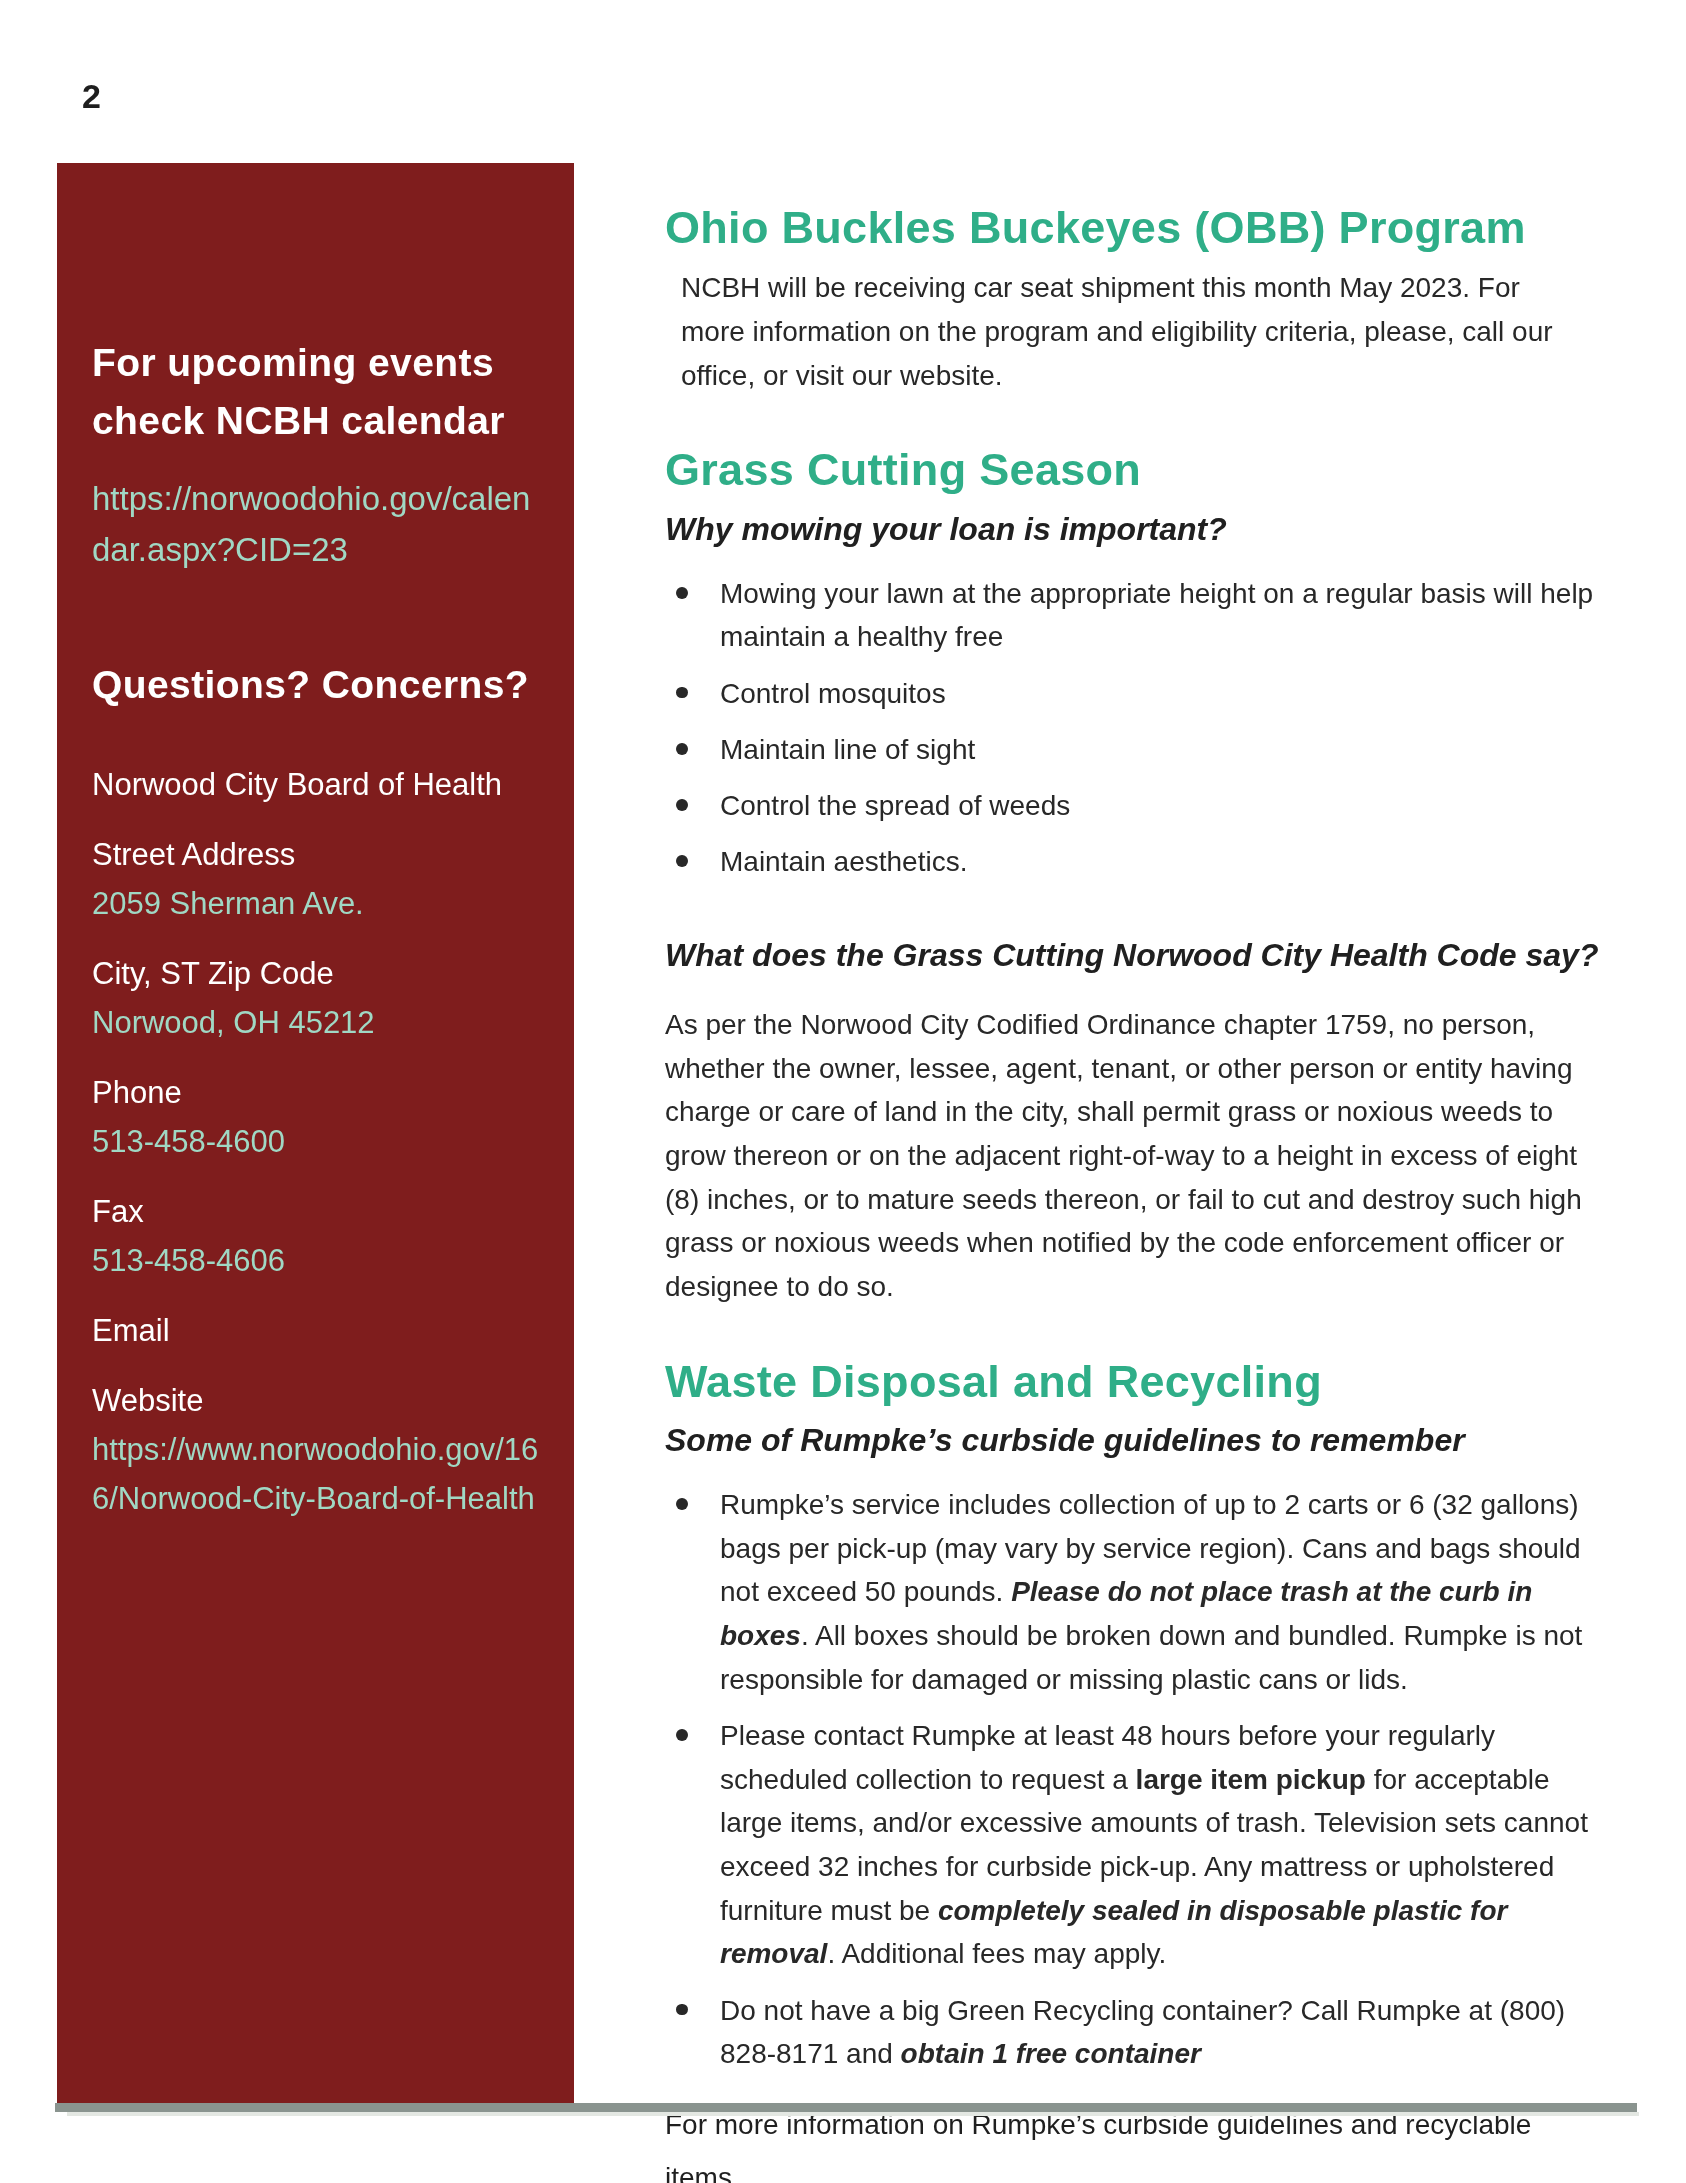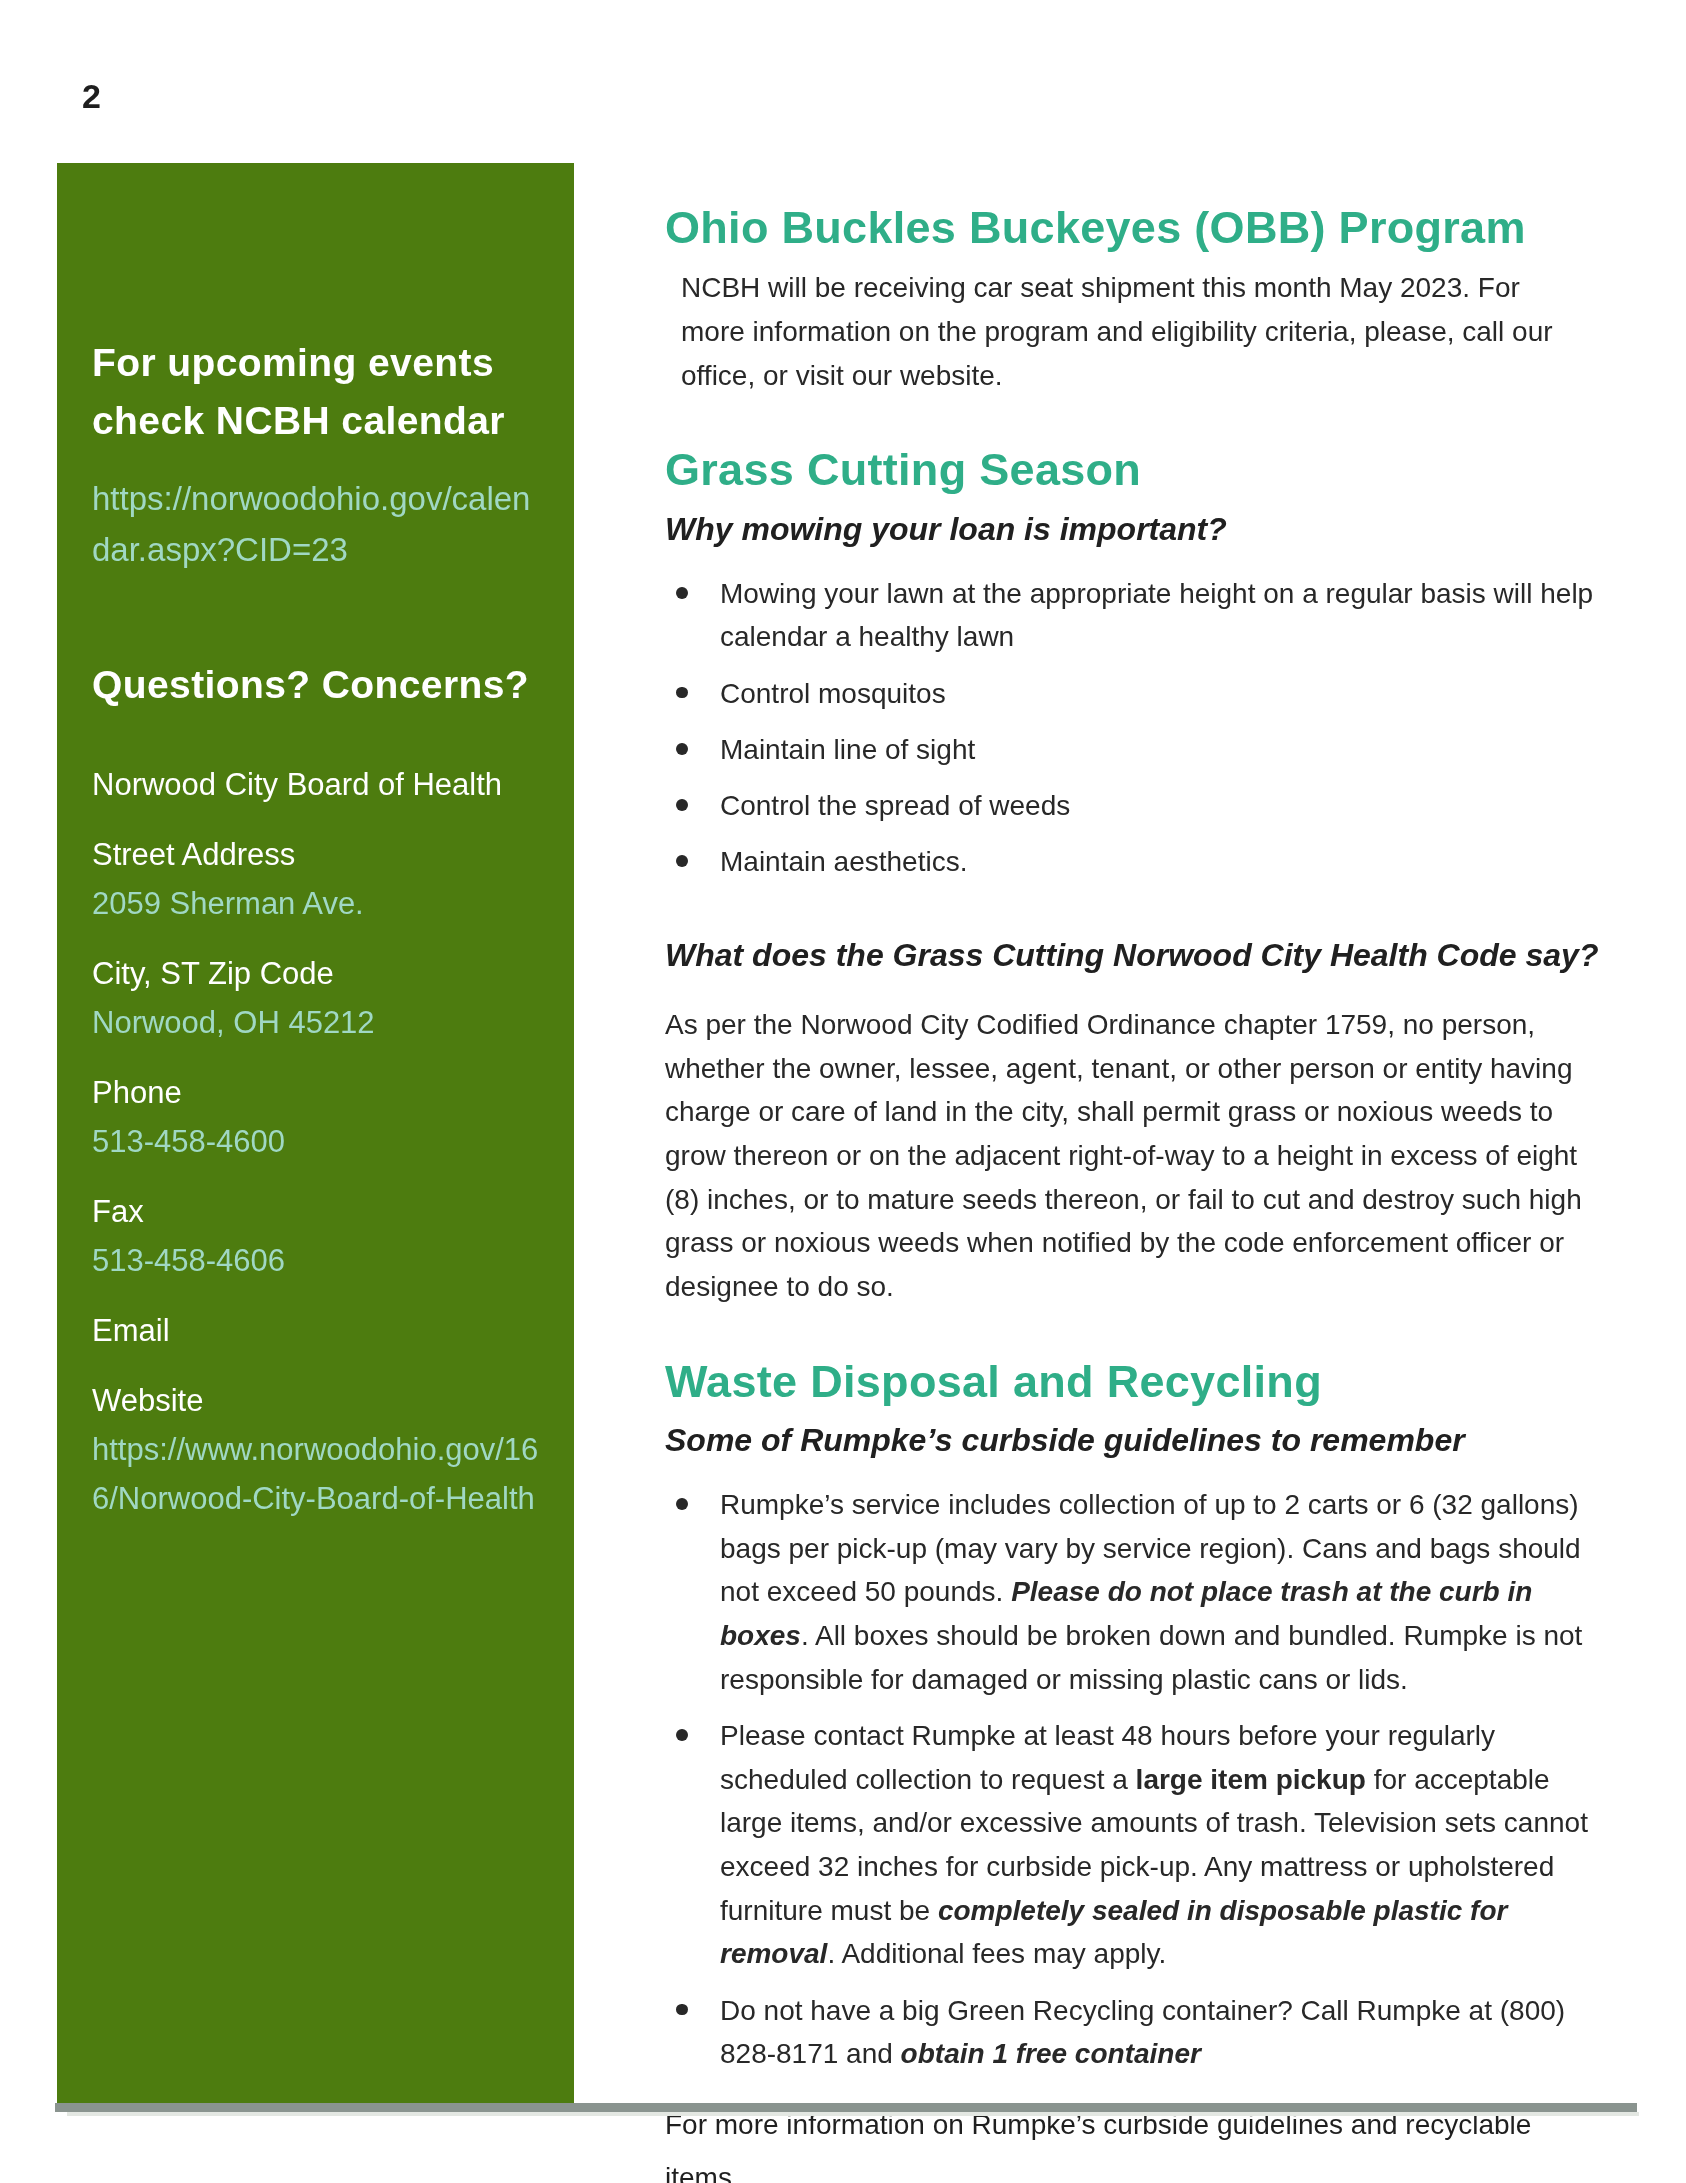--- a/index.html
+++ b/index.html
@@ -11,21 +11,21 @@
     overflow:hidden;
   }
   .page-number {
     position:absolute; left:82px; top:77px;
     font-size:34px; font-weight:700; color:#1e1e1e;
   }
   
   .sidebar {
     position:absolute; left:57px; top:163px;
     width:517px; height:1940px;
-    background:#4d7c0f;
+    background:#7f1d1d;
     box-sizing:border-box;
     padding:0 35px;
   }
   .sb-head {
     color:#ffffff; font-weight:700;
     font-size:39px; line-height:1.48; letter-spacing:0.4px;
   }
   .sb-head-events { margin-top:171px; }
   .sb-head-questions { margin-top:81px; }
   .sb-head-contact { margin-top:34px; }
@@ -123,21 +123,21 @@
 
   <div class="main">
 
     <h1 class="sect-title">Ohio Buckles Buckeyes (OBB) Program</h1>
     <p class="body-text lead">NCBH will be receiving car seat shipment this month May 2023. For more information on the program and eligibility criteria, please, call our office, or visit our website.</p>
 
     <h1 class="sect-title sect-gap">Grass Cutting Season</h1>
     <h2 class="sub-head">Why mowing your loan is important?</h2>
 
     <ul class="bullets body-text">
-      <li>Mowing your lawn at the appropriate height on a regular basis will help calendar a healthy lawn</li>
+      <li>Mowing your lawn at the appropriate height on a regular basis will help maintain a healthy free</li>
       <li>Control mosquitos</li>
       <li>Maintain line of sight</li>
       <li>Control the spread of weeds</li>
       <li>Maintain aesthetics.</li>
     </ul>
 
     <h2 class="sub-head sub-head-spaced">What does the Grass Cutting Norwood City Health Code say?</h2>
     <p class="body-text" style="margin:25px 0 0;">As per the Norwood City Codified Ordinance chapter 1759, no person, whether the owner, lessee, agent, tenant, or other person or entity having charge or care of land in the city, shall permit grass or noxious weeds to grow thereon or on the adjacent right-of-way to a height in excess of eight (8) inches, or to mature seeds thereon, or fail to cut and destroy such high grass or noxious weeds when notified by the code enforcement officer or designee to do so.</p>
 
     <h1 class="sect-title sect-gap">Waste Disposal and Recycling</h1>

